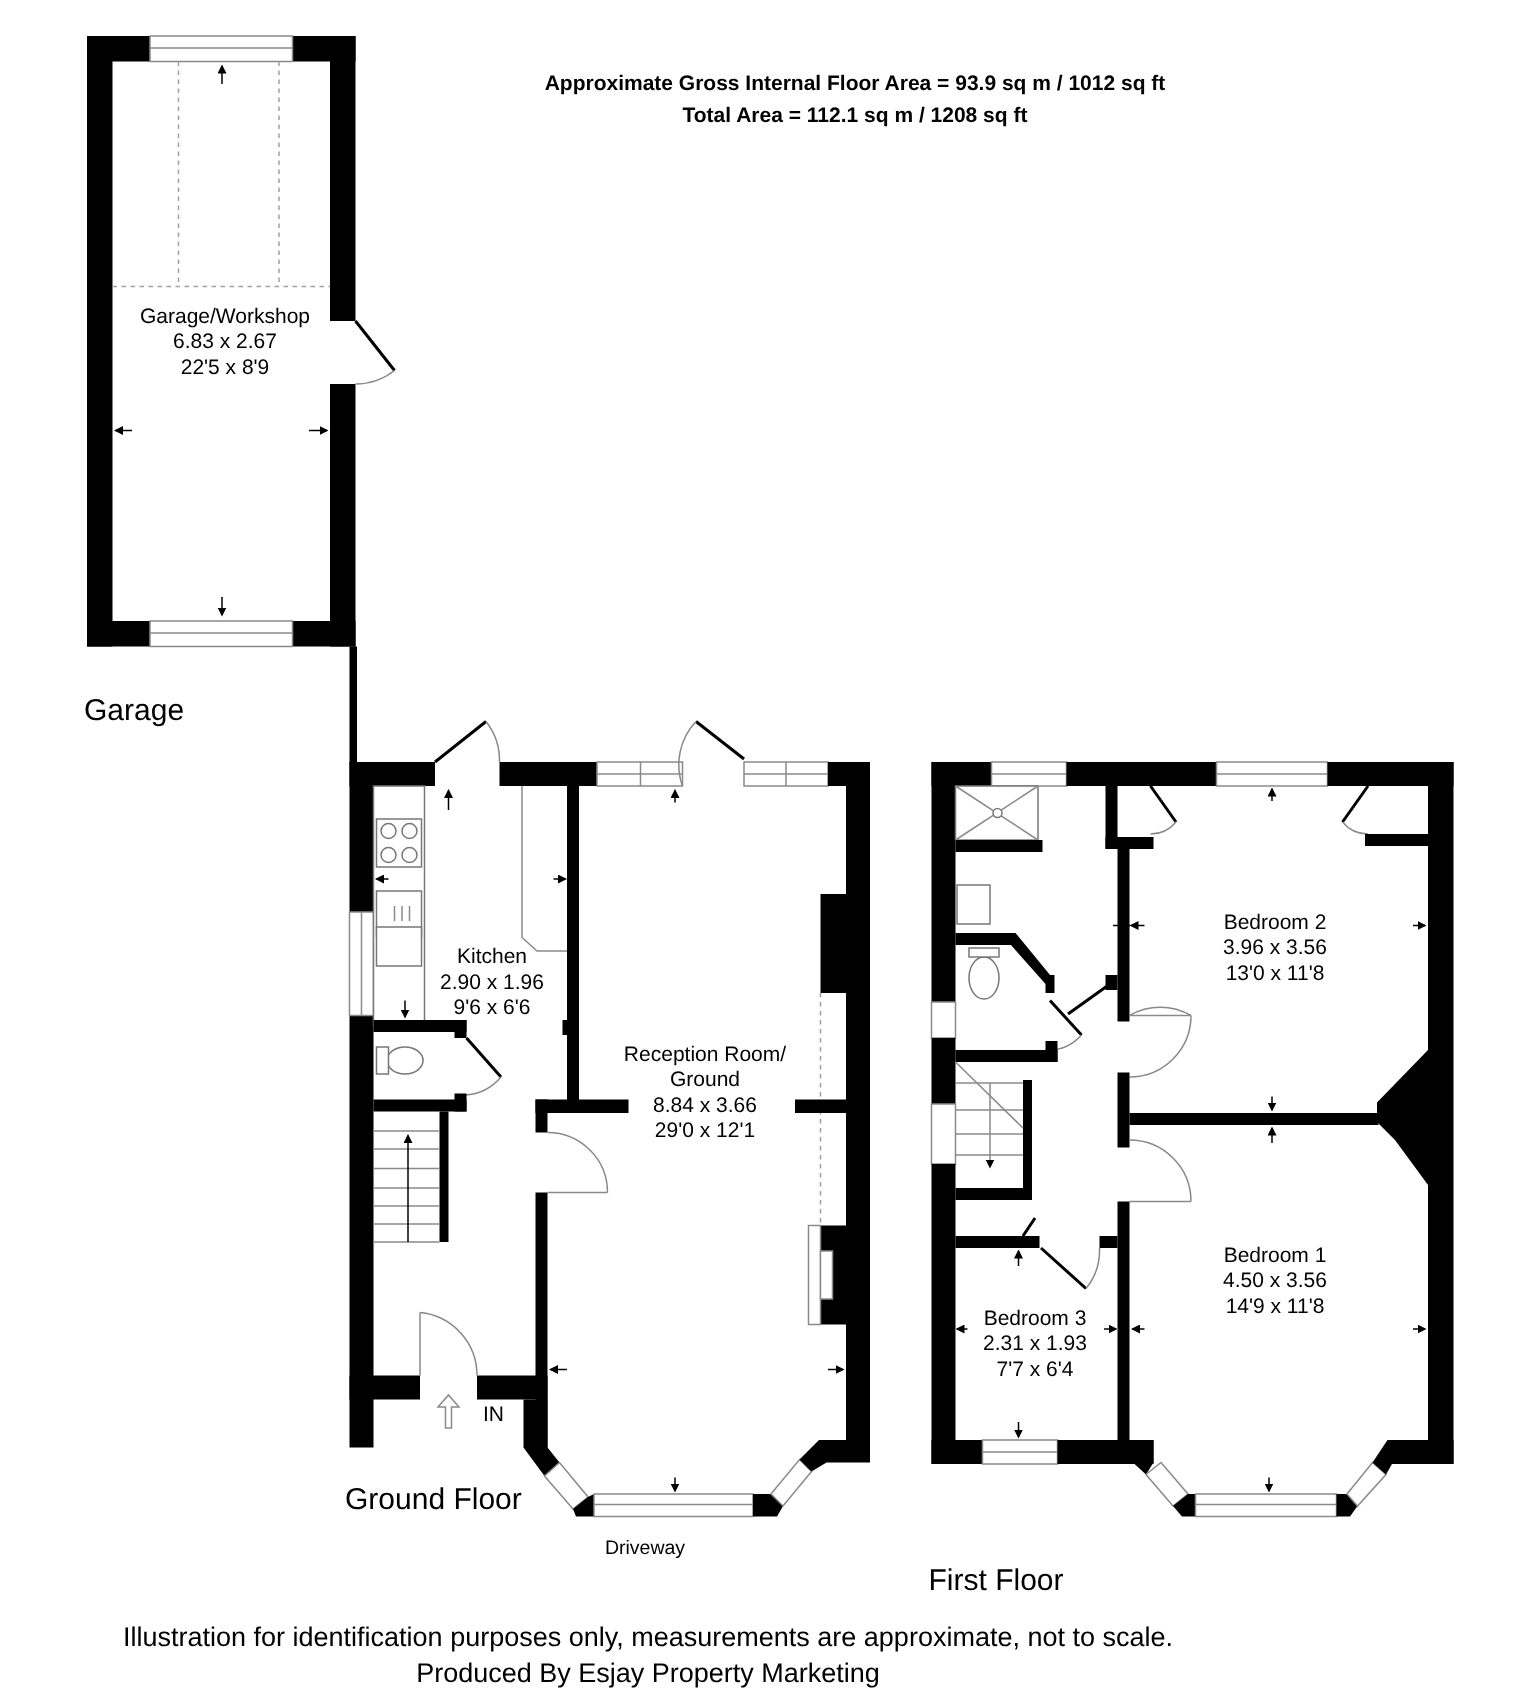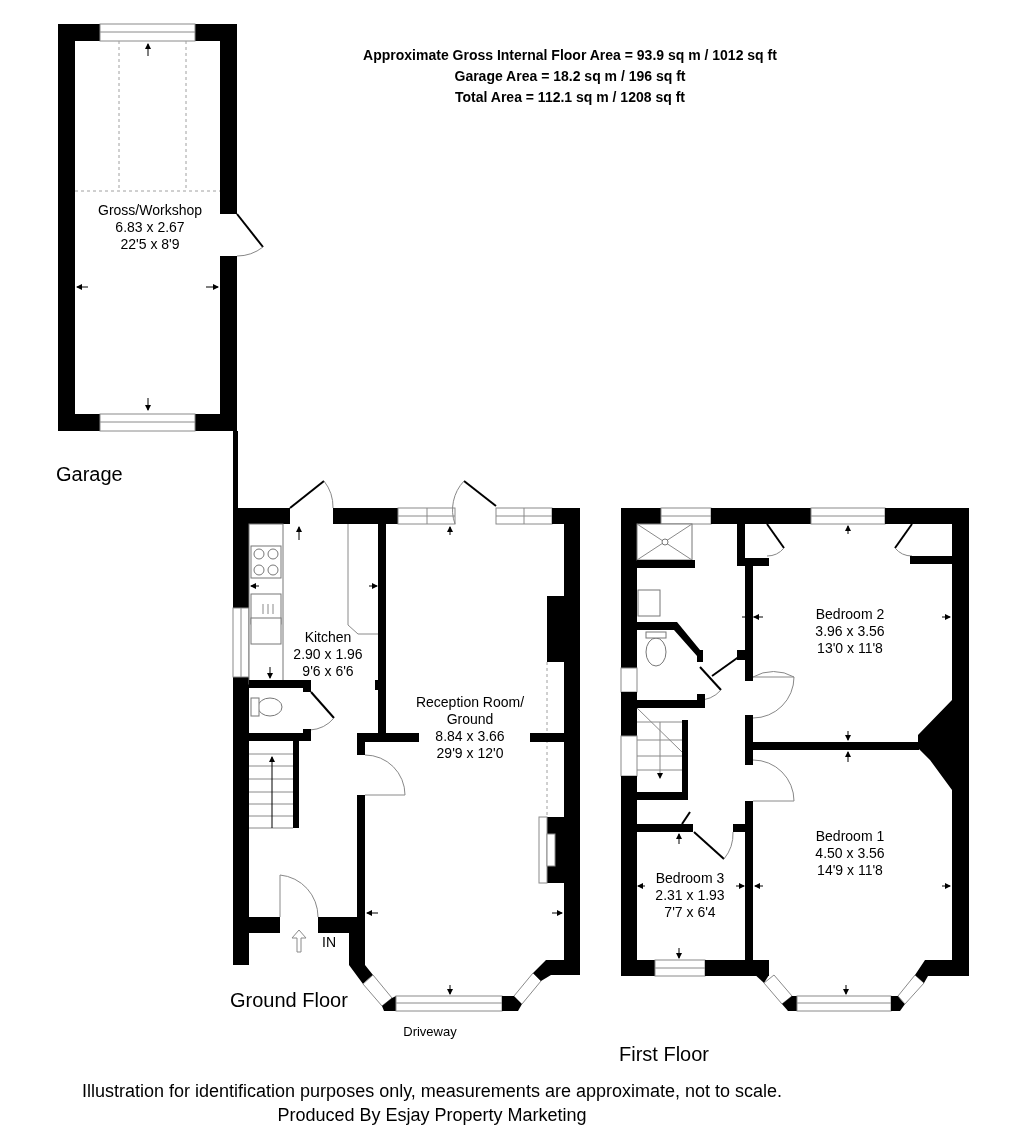--- a/index.html
+++ b/index.html
@@ -272,43 +272,42 @@
     <line class="arrow" x1="763" y1="886" x2="755" y2="886" marker-end="url(#arr)"></line>
     <line class="arrow" x1="942" y1="886" x2="950" y2="886" marker-end="url(#arr)"></line>
     <line class="arrow" x1="679" y1="844" x2="679" y2="834" marker-end="url(#arr)"></line>
     <line class="arrow" x1="679" y1="948" x2="679" y2="958" marker-end="url(#arr)"></line>
     <line class="arrow" x1="846" y1="985" x2="846" y2="994" marker-end="url(#arr)"></line>
   </g>
 </svg>
 
 <div class="txt" style="left:360px; top:45px; width:420px;">
   <div class="area-line">Approximate Gross Internal Floor Area = 93.9 sq m / 1012 sq ft</div>
-  <div class="area-line">Garage Area = 18.2 sq m / 196 sq ft</div>
   <div class="area-line">Total Area = 112.1 sq m / 1208 sq ft</div>
 </div>
 
 <div class="txt room" style="left:70px; top:202px; width:160px;">
-  <div>Gross/Workshop</div>
+  <div>Garage/Workshop</div>
   <div>6.83 x 2.67</div>
   <div>22'5 x 8'9</div>
 </div>
 
 <div class="txt floor-label" style="left:56px; top:463px; text-align:left;">Garage</div>
 
 <div class="txt room" style="left:278px; top:629px; width:100px;">
   <div>Kitchen</div>
   <div>2.90 x 1.96</div>
   <div>9'6 x 6'6</div>
 </div>
 
 <div class="txt room" style="left:400px; top:694px; width:140px;">
   <div>Reception Room/</div>
   <div>Ground</div>
   <div>8.84 x 3.66</div>
-  <div>29'9 x 12'0</div>
+  <div>29'0 x 12'1</div>
 </div>
 
 <div class="txt room" style="left:282px; top:934px; width:30px;margin-left:32px;">IN</div>
 <div class="txt" style="left:380px; top:1024px; width:100px; font-size:13px;">Driveway</div>
 
 <div class="txt room" style="left:800px; top:606px; width:100px;">
   <div>Bedroom 2</div>
   <div>3.96 x 3.56</div>
   <div>13'0 x 11'8</div>
 </div>

